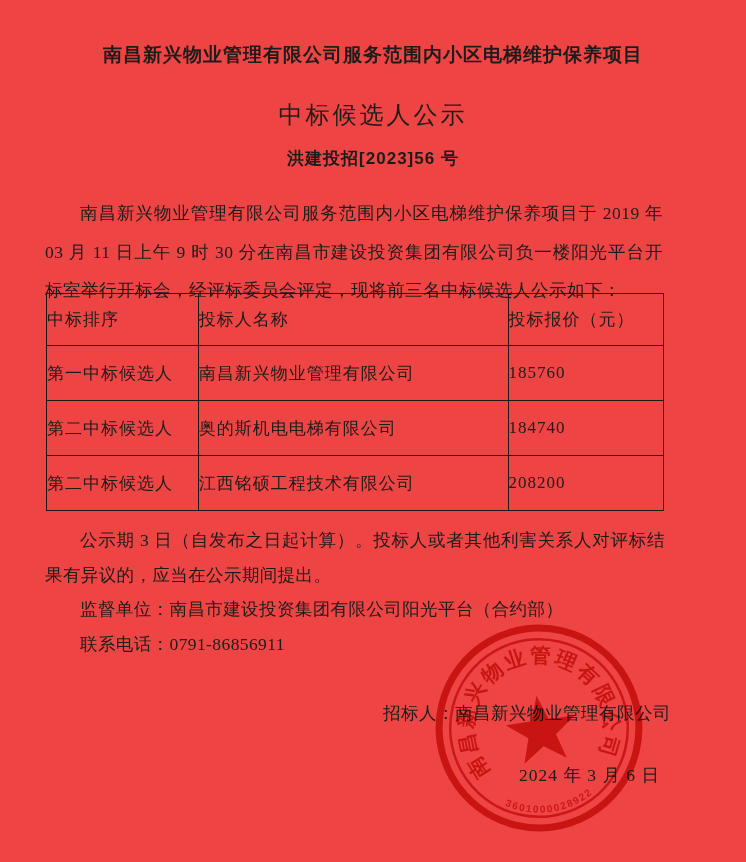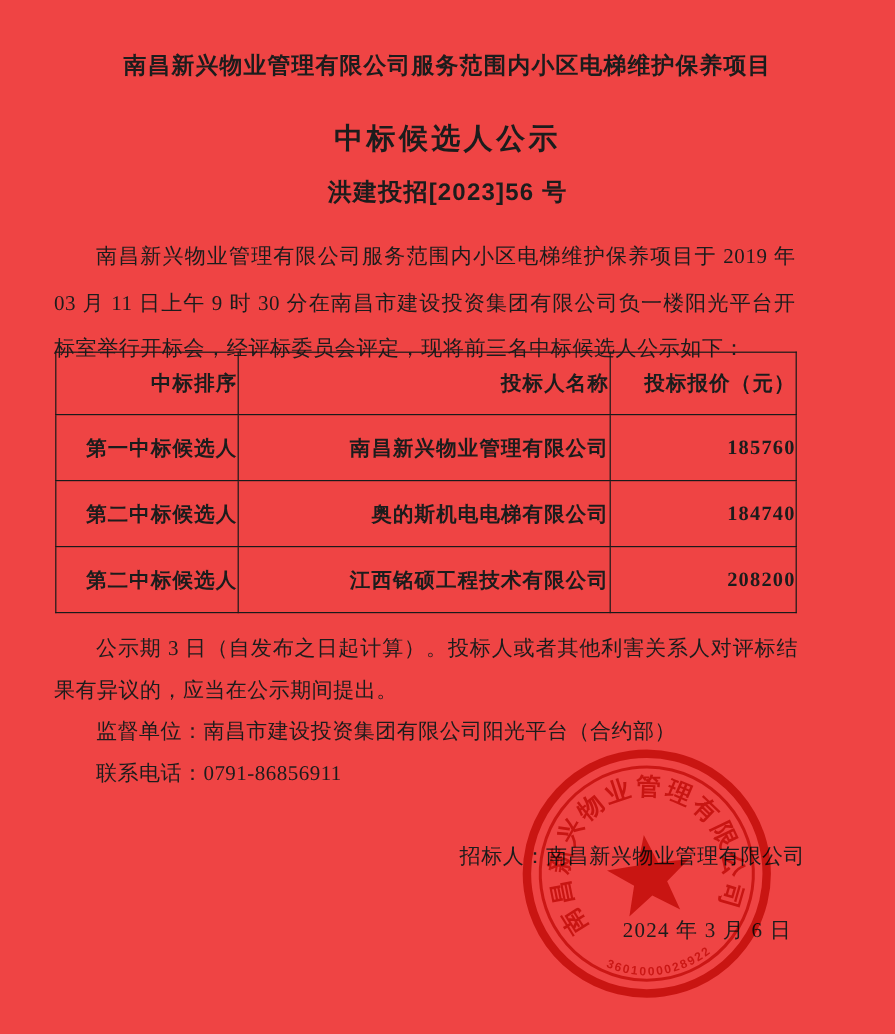--- a/index.html
+++ b/index.html
@@ -22,27 +22,27 @@
   }
   .title-line1 {
     font-family: "Liberation Sans", "DejaVu Sans", sans-serif;
     font-size: 19px;
     font-weight: 700;
     letter-spacing: 1px;
   }
   .title-line2 {
     margin-top: 31px;
     font-size: 24px;
-    font-weight: 700;
+    font-weight: 400;
     letter-spacing: 3px;
   }
   .doc-number {
     margin-top: 16px;
     font-family: "Liberation Sans", "DejaVu Sans", sans-serif;
-    font-size: 20px;
+    font-size: 17px;
     font-weight: 700;
     letter-spacing: 1px;
   }
   
   .body-paragraph {
     position: absolute;
     top: 194px; left: 45px;
     width: 618px;
     font-size: 17.5px;
     line-height: 38.5px;
@@ -53,23 +53,23 @@
   
   .bid-table {
     position: absolute;
     top: 293px; left: 46px;
     width: 618px;
     border-collapse: collapse;
     font-size: 17px;
   }
   .bid-table th, .bid-table td {
     border: 1.6px solid #1a1a1a;
-    text-align: right;
+    text-align: left;
     vertical-align: middle;
-    font-weight: bold;
+    font-weight: normal;
     letter-spacing: 1px;
   }
   .bid-table th { height: 52px; }
   .bid-table td { height: 55px; }
   .col-rank  { width: 24.6%; }
   .col-name  { width: 50.2%; }
   .col-price { width: 25.2%; }
   .price-cell { font-family: "Liberation Serif", "DejaVu Serif", serif; letter-spacing: 0.5px; }
   
   .footer-block {

